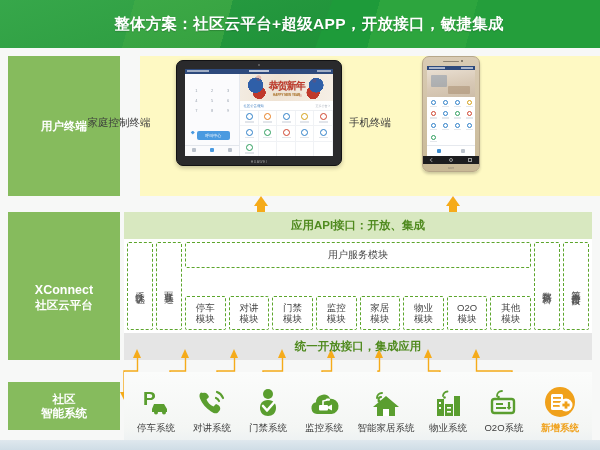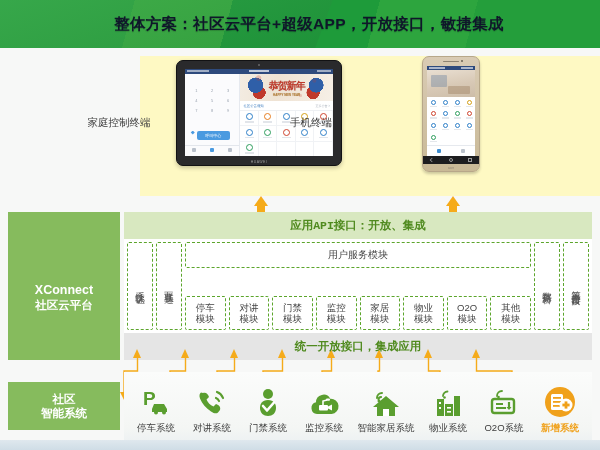--- a/index.html
+++ b/index.html
@@ -24,21 +24,21 @@
     opacity:1;
   }
   .header:after{
     content:"";position:absolute;left:-40px;top:-20px;width:360px;height:110px;
     background:linear-gradient(160deg, rgba(255,255,255,.07), rgba(0,0,0,.08));
     transform:skewX(-20deg);
   }
   .header-title{
     position:absolute;left:0;top:0;width:600px;height:48px;
     display:flex;align-items:center;justify-content:center;
-    color:#0f172a;font-size:15.5px;font-weight:bold;letter-spacing:.3px;
+    color:#ffffff;font-size:15.5px;font-weight:bold;letter-spacing:.3px;
     z-index:3;text-shadow:0 1px 1px rgba(0,0,0,.18);
     padding-left:18px;box-sizing:border-box;
   }
 
   
   .rail{
     position:absolute;left:8px;width:112px;
     background:#86bb5d;
     display:flex;align-items:center;justify-content:center;
     color:#ffffff;font-weight:bold;text-align:center;line-height:1.25;
@@ -143,38 +143,38 @@
     display:flex;align-items:center;justify-content:space-around;}
   .phone .nav b{display:block;width:4px;height:4px;border:1px solid #9a9a9a;box-sizing:border-box;}
   .phone .nav b:nth-child(1){border-radius:0;transform:rotate(45deg) scale(.8);border-top:none;border-right:none;}
   .phone .nav b:nth-child(2){border-radius:50%;}
   .phone .brandp{position:absolute;left:50%;bottom:1px;transform:translateX(-50%);font-size:3px;color:#8e8372;}
 
   .dev-cap{
     position:absolute;text-align:center;color:#3c3c3c;font-size:10.5px;width:160px;
   }
   #cap-tablet{left:39px;top:116px;}
-  #cap-phone{left:231px;top:116px;}
+  #cap-phone{left:231px;top:116px;text-align:right;}
   .arrow-big{position:absolute;width:14px;}
   .arrow-big .stem{position:absolute;left:3px;top:9px;width:8px;height:22px;background:#f5ab1a;}
   .arrow-big .head{position:absolute;left:0;top:0;width:0;height:0;
     border-left:7px solid transparent;border-right:7px solid transparent;border-bottom:10px solid #f5ab1a;}
   #abig1{left:254px;top:196px;}
   #abig2{left:446px;top:196px;}
 
   
   .sec-platform{
     position:absolute;left:124px;top:212px;width:468px;height:148px;
     background:#ffffff;
   }
   .api-band{
     position:absolute;left:0;top:0;width:468px;height:27px;background:#d8e8c0;
     display:flex;align-items:center;justify-content:center;
   }
-  .api-band .txt{color:#4f8a1e;font-weight:bold;font-size:11.5px;font-family:Liberation Mono, monospace;}
+  .api-band .txt{color:#4f8a1e;font-weight:bold;font-size:11.5px;}
   .plat-box{
     position:absolute;left:0;top:27px;width:468px;height:94px;background:#ffffff;
     display:flex;padding:3px;box-sizing:border-box;gap:3px;
   }
   .dashcol{
     border:1.3px dashed #5ca52c;border-radius:2px;
     display:flex;align-items:center;justify-content:center;
     box-sizing:border-box;background:#fff;
   }
   .vtext{
@@ -236,20 +236,23 @@
 </style>
 </head>
 <body>
 
 <div id="root">
 
   <div class="header">
     <div class="header-title">整体方案：社区云平台+超级APP，开放接口，敏捷集成</div>
   </div>
 
+  <div class="rail" id="rail-user">
+    <span>用户终端</span>
+  </div>
   <div class="rail" id="rail-platform">
     <div>
       <span class="en">XConnect</span>
       <span>社区云平台</span>
     </div>
   </div>
   <div class="rail" id="rail-system">
     <div>
       <span>社区</span><br>
       <span>智能系统</span>

